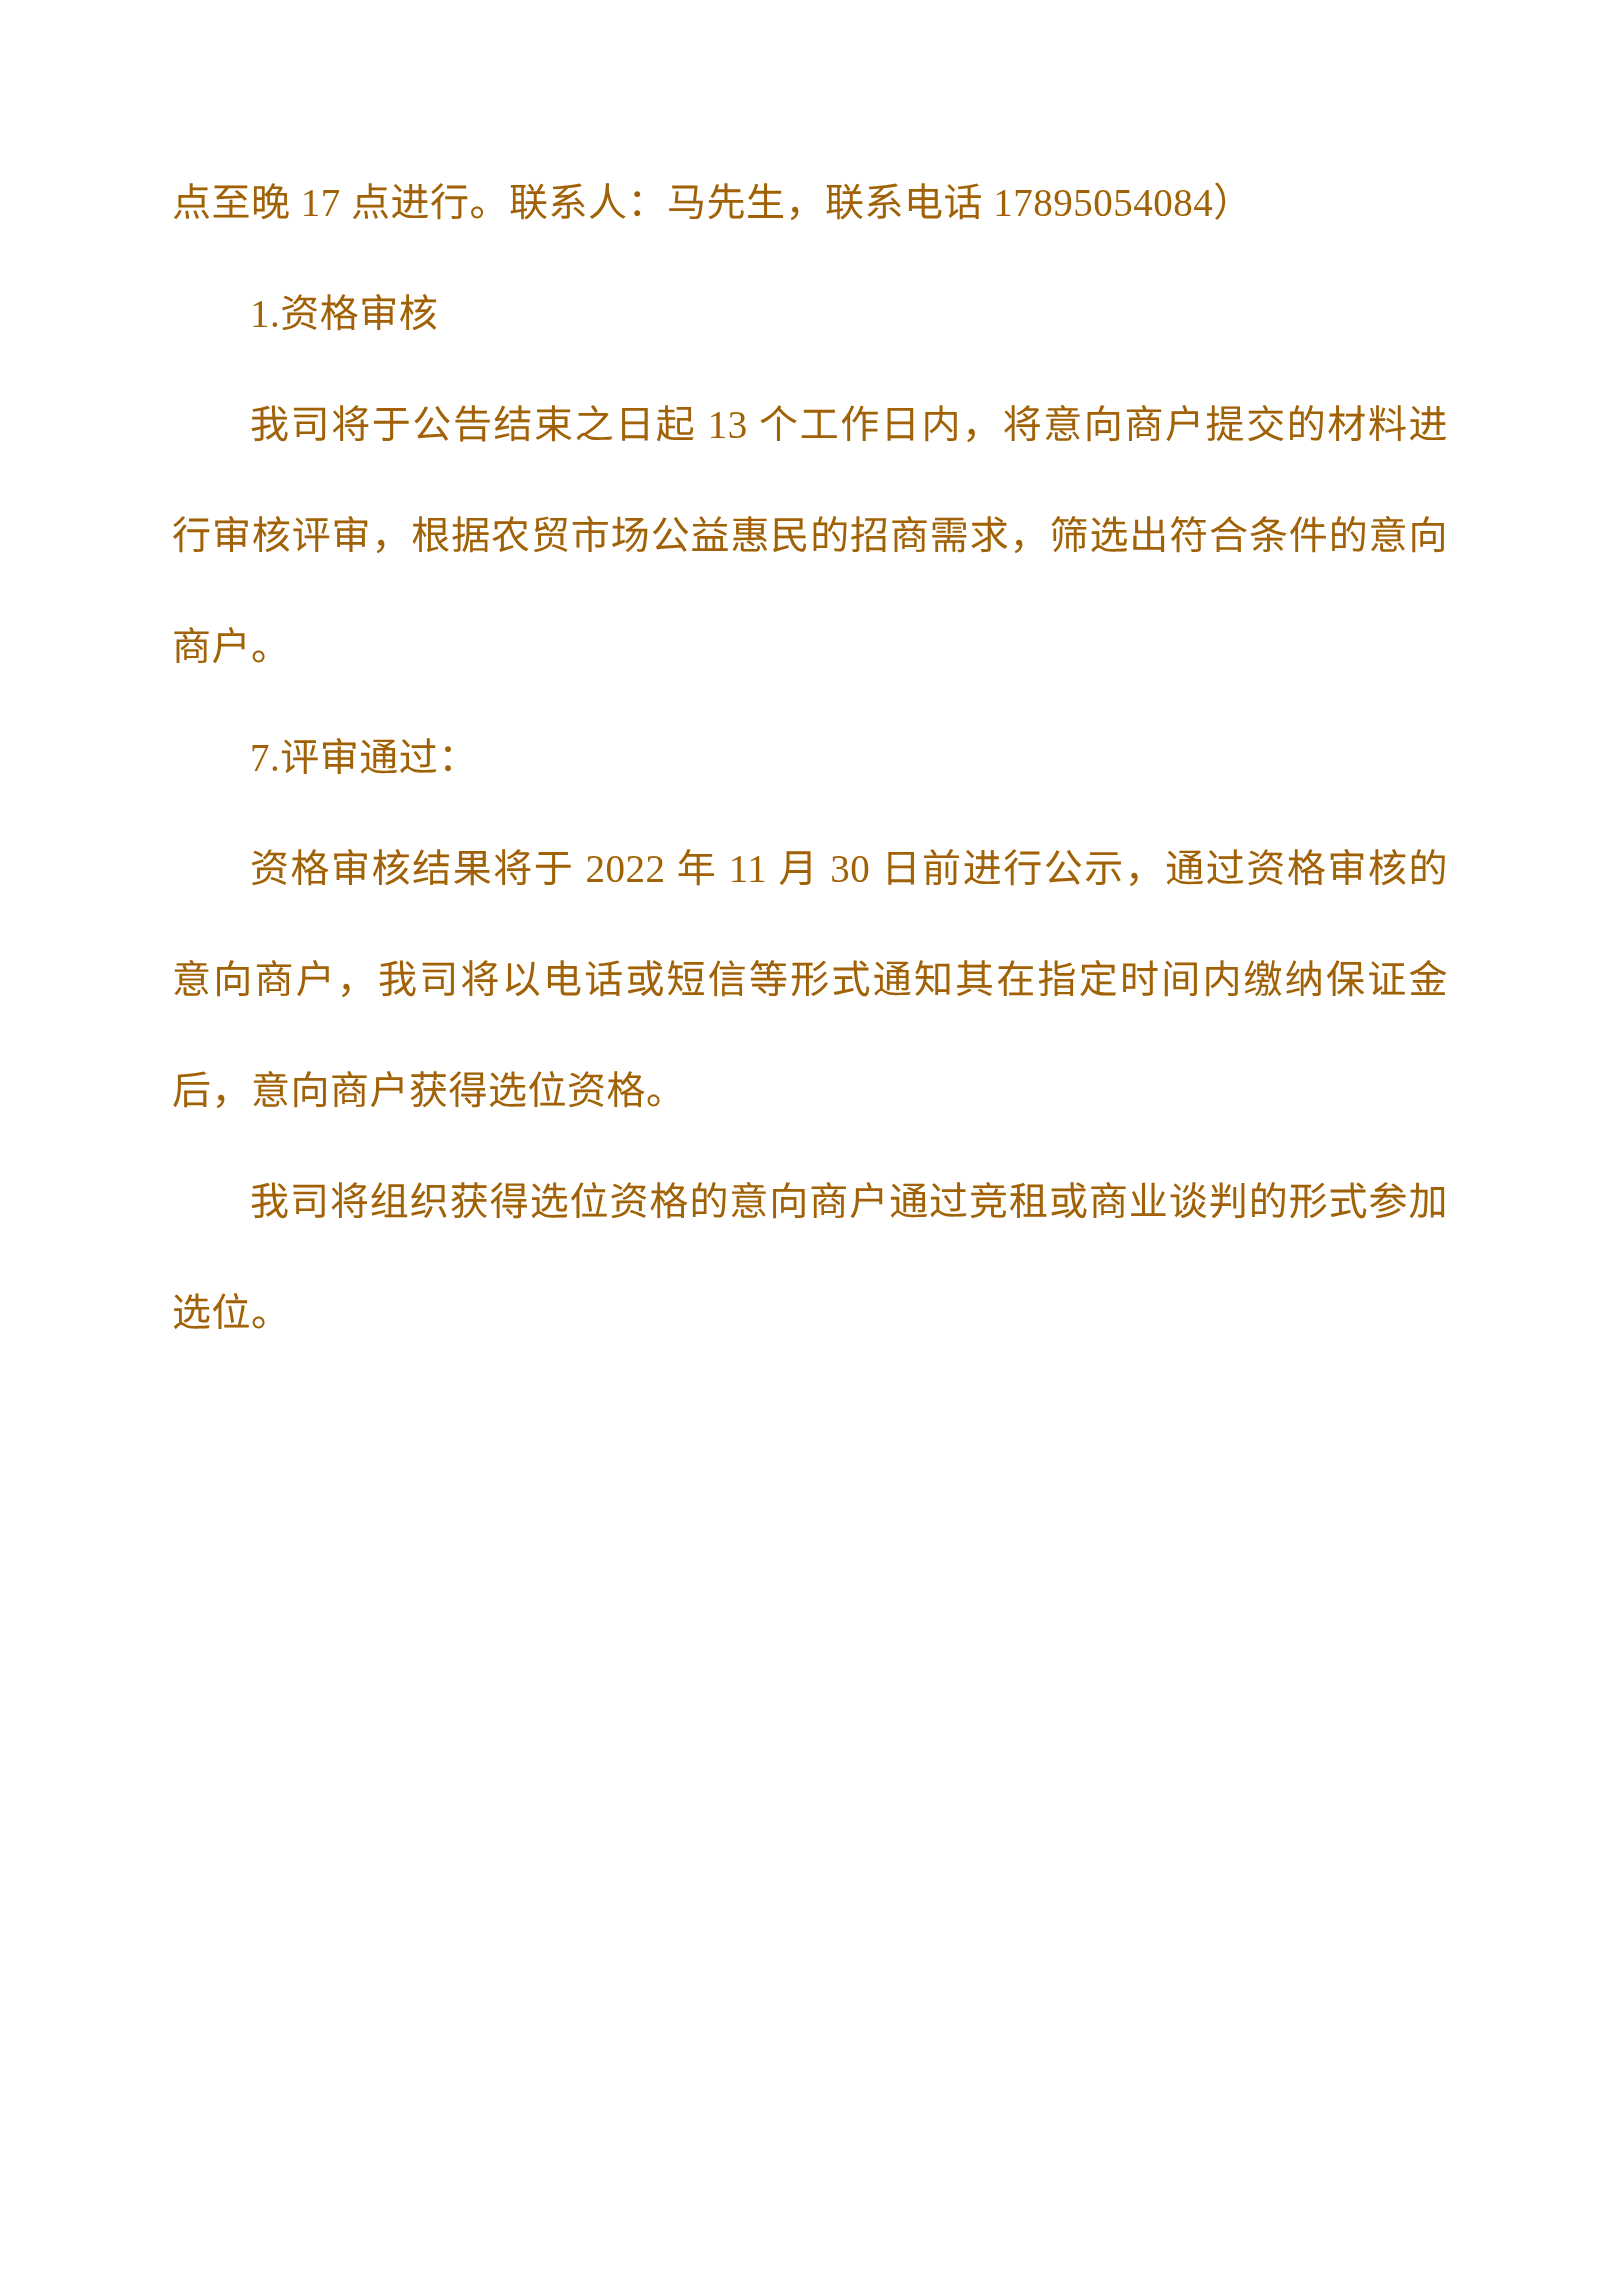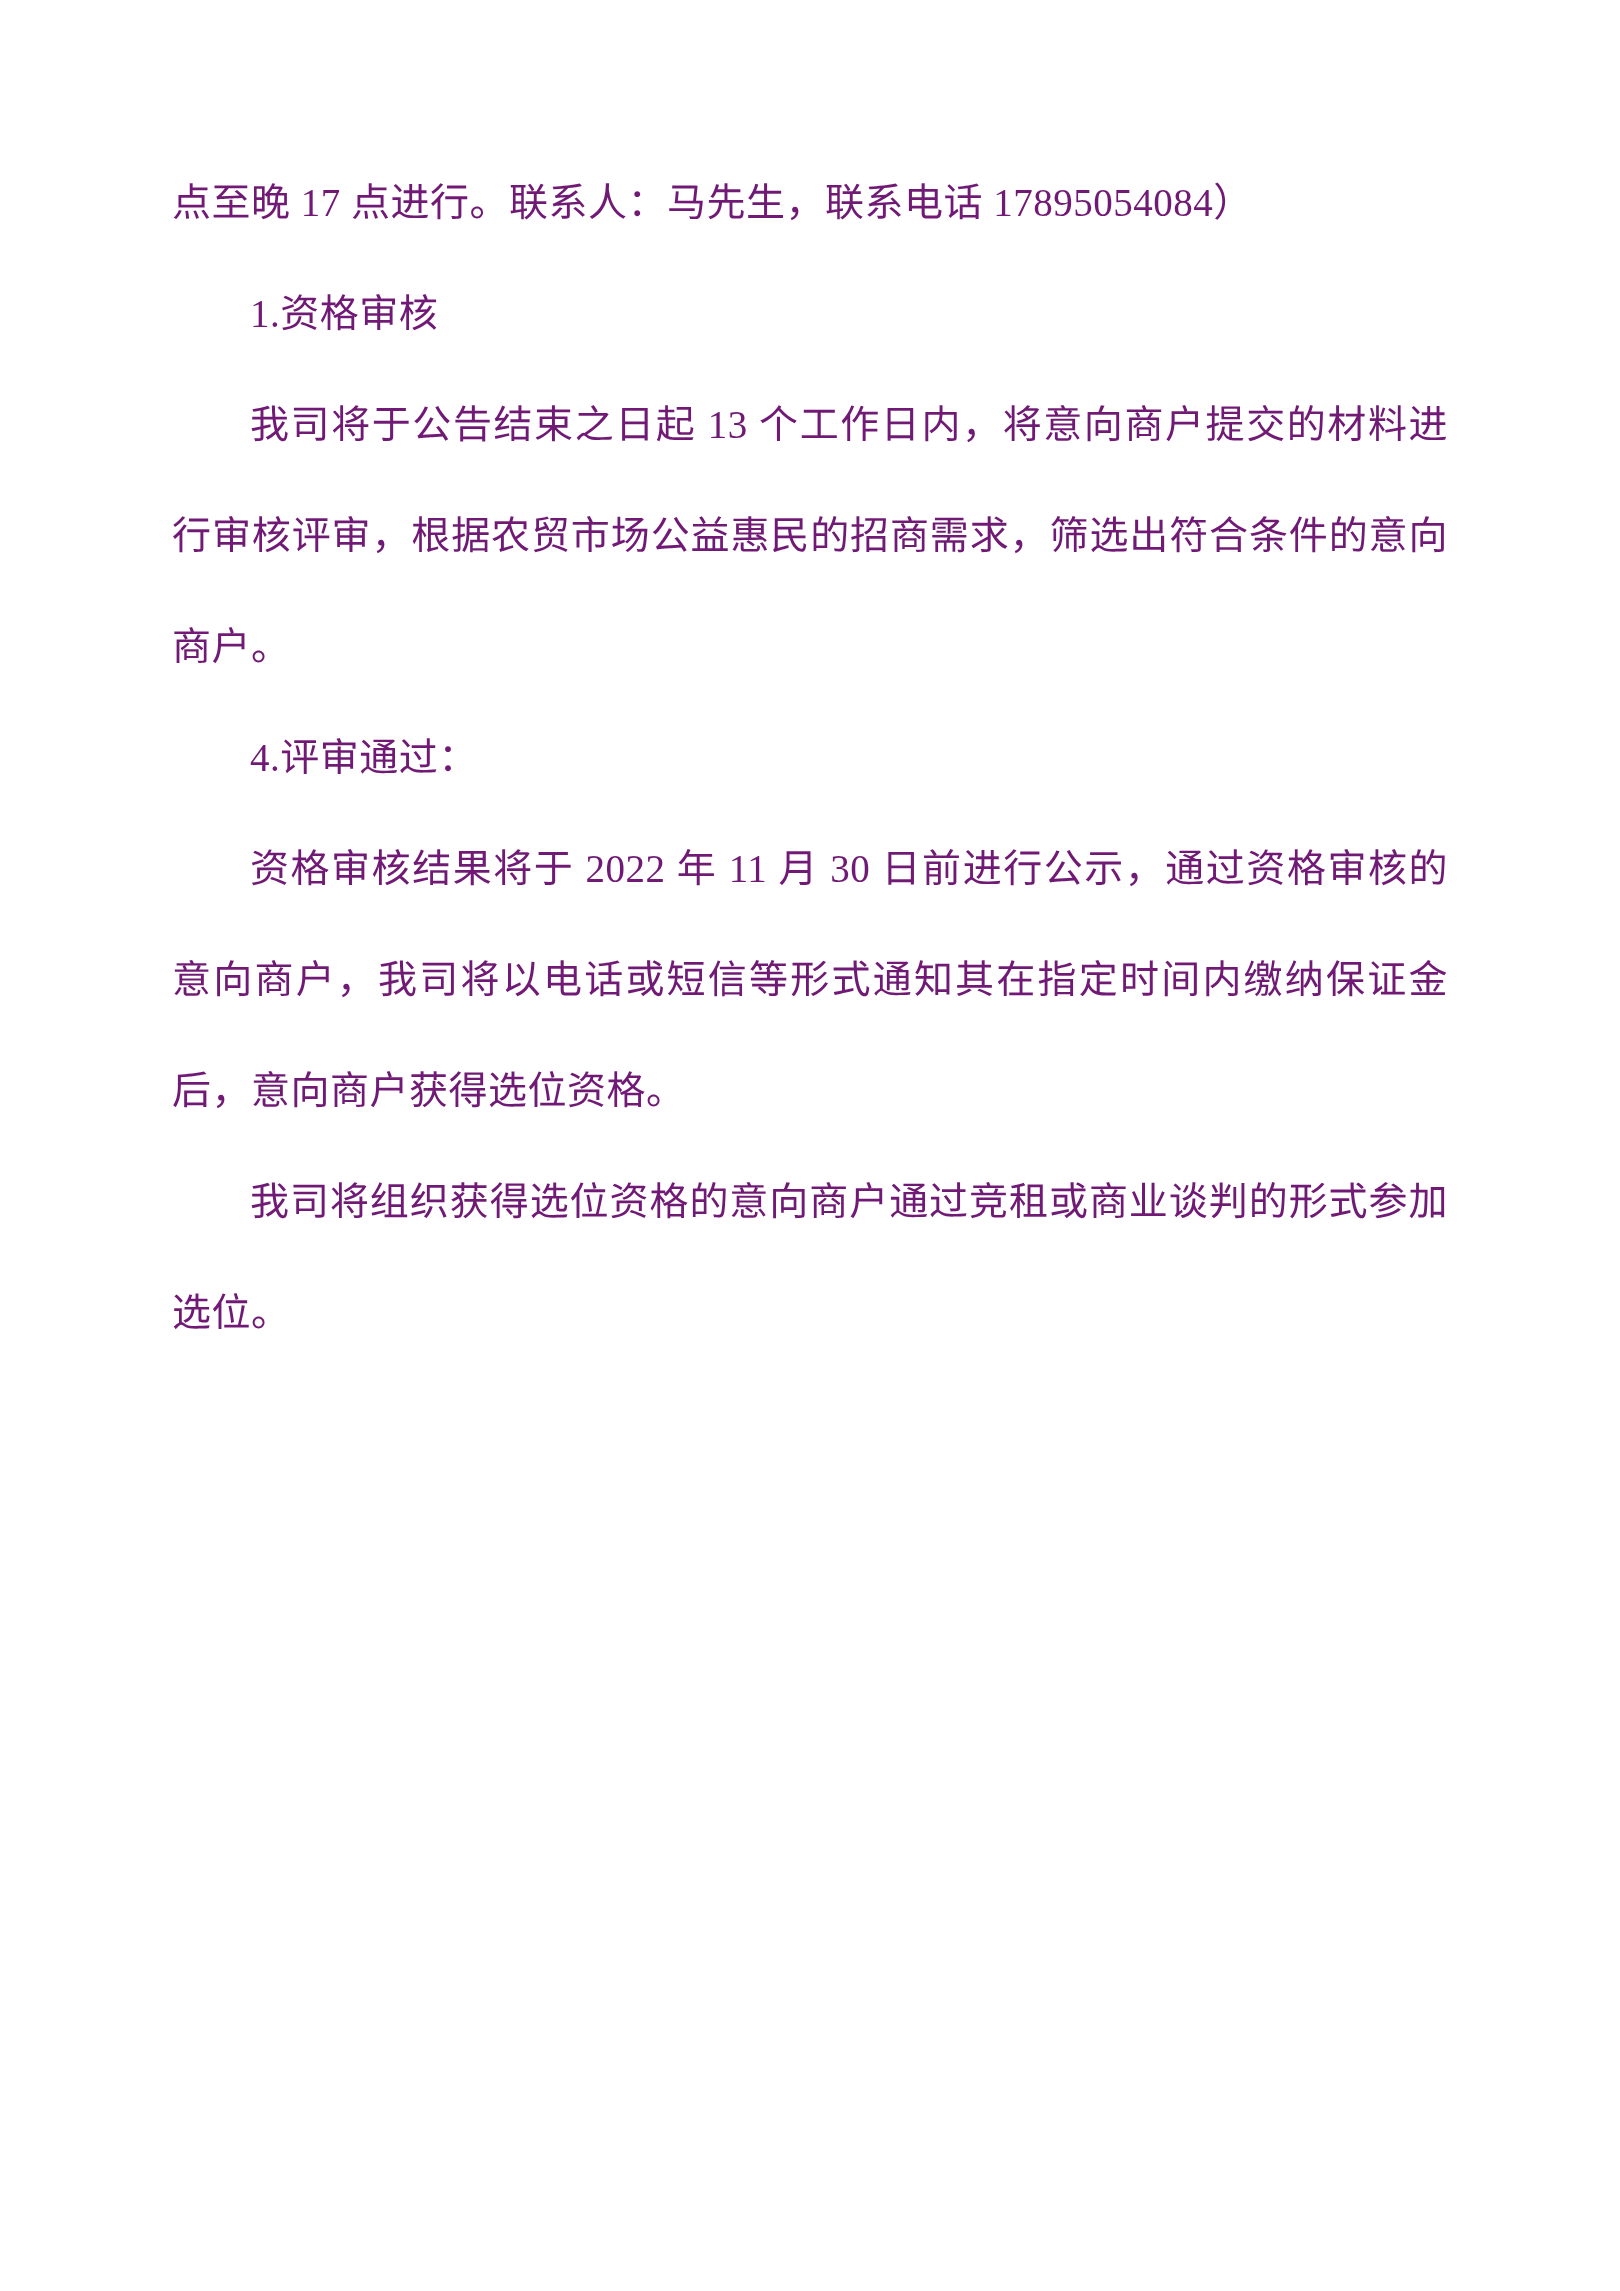--- a/index.html
+++ b/index.html
@@ -19,21 +19,21 @@
     box-sizing: border-box;
     width: 1620px;
     height: 2292px;
     padding: 147px 172px 0 172px;
     background: #ffffff;
   }
   .doc-body {
     font-size: 39px;
     line-height: 111px;
     letter-spacing: 0.5px;
-    color: #701a75;
+    color: #a16207;
   }
   p.para {
     margin: 0 0 0 0;
     text-align: justify;
     text-justify: inter-ideograph;
     white-space: normal;
   }
   p.indent {
     text-indent: 78px;
   }
@@ -43,21 +43,21 @@
 
 <div class="page">
   <div class="doc-body">
 
     <p class="para">点至晚 17 点进行。联系人：马先生，联系电话 17895054084）</p>
 
     <p class="para indent">1.资格审核</p>
 
     <p class="para indent">我司将于公告结束之日起 13 个工作日内，将意向商户提交的材料进行审核评审，根据农贸市场公益惠民的招商需求，筛选出符合条件的意向商户。</p>
 
-    <p class="para indent">4.评审通过：</p>
+    <p class="para indent">7.评审通过：</p>
 
     <p class="para indent">资格审核结果将于 2022 年 11 月 30 日前进行公示，通过资格审核的意向商户，我司将以电话或短信等形式通知其在指定时间内缴纳保证金后，意向商户获得选位资格。</p>
 
 
     <p class="para indent">我司将组织获得选位资格的意向商户通过竞租或商业谈判的形式参加选位。</p>
 
 
   </div>
 </div>
 

